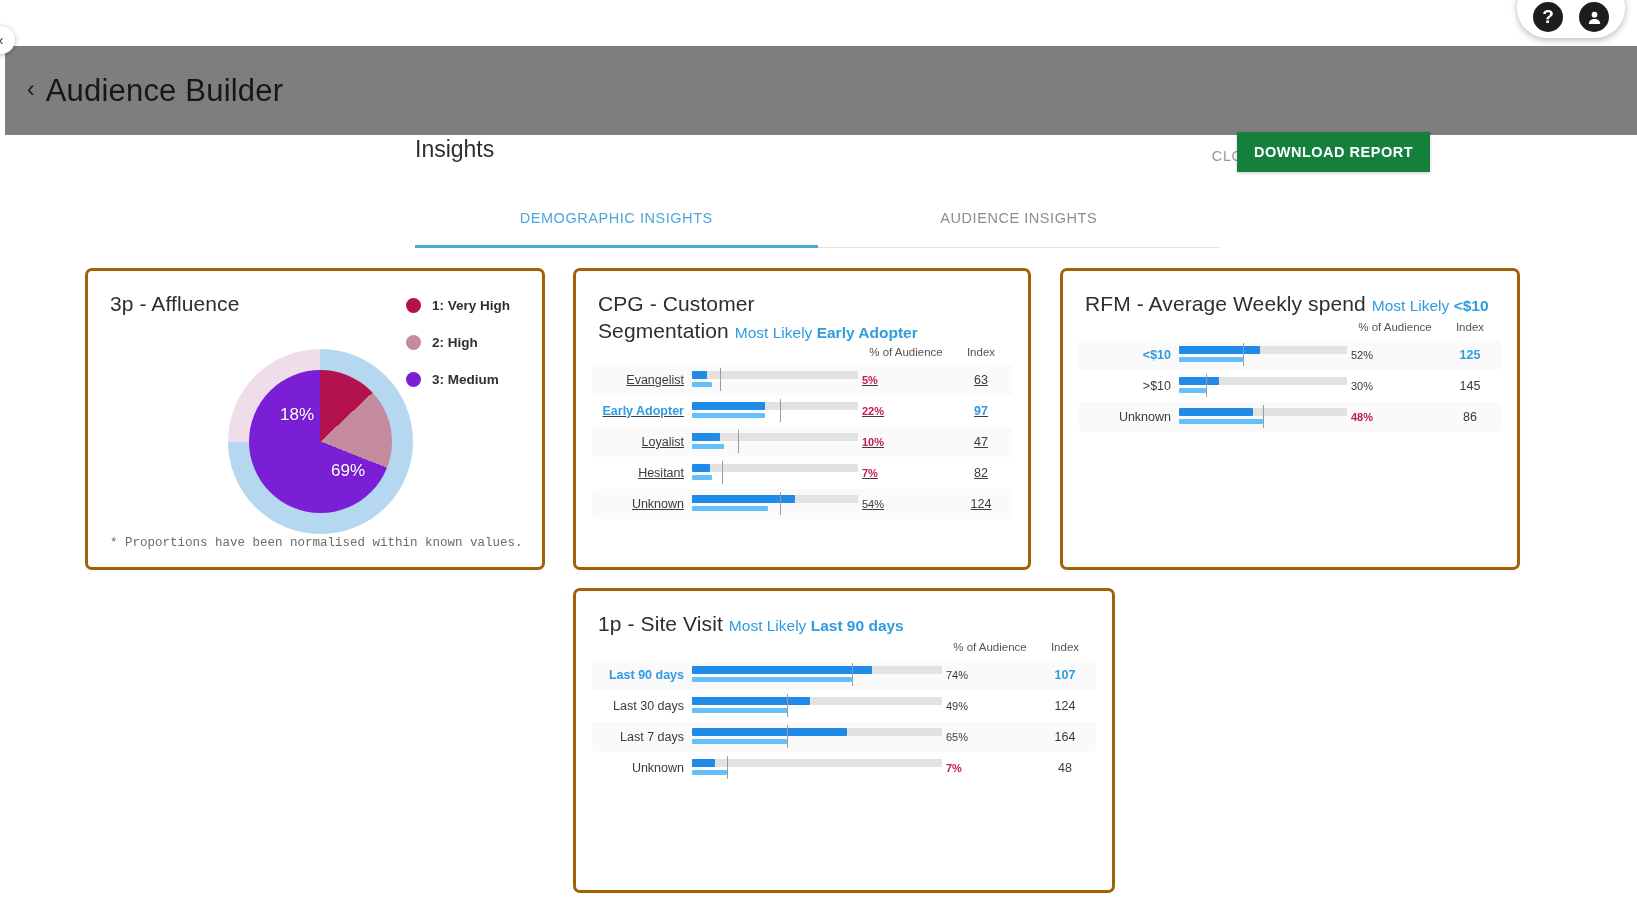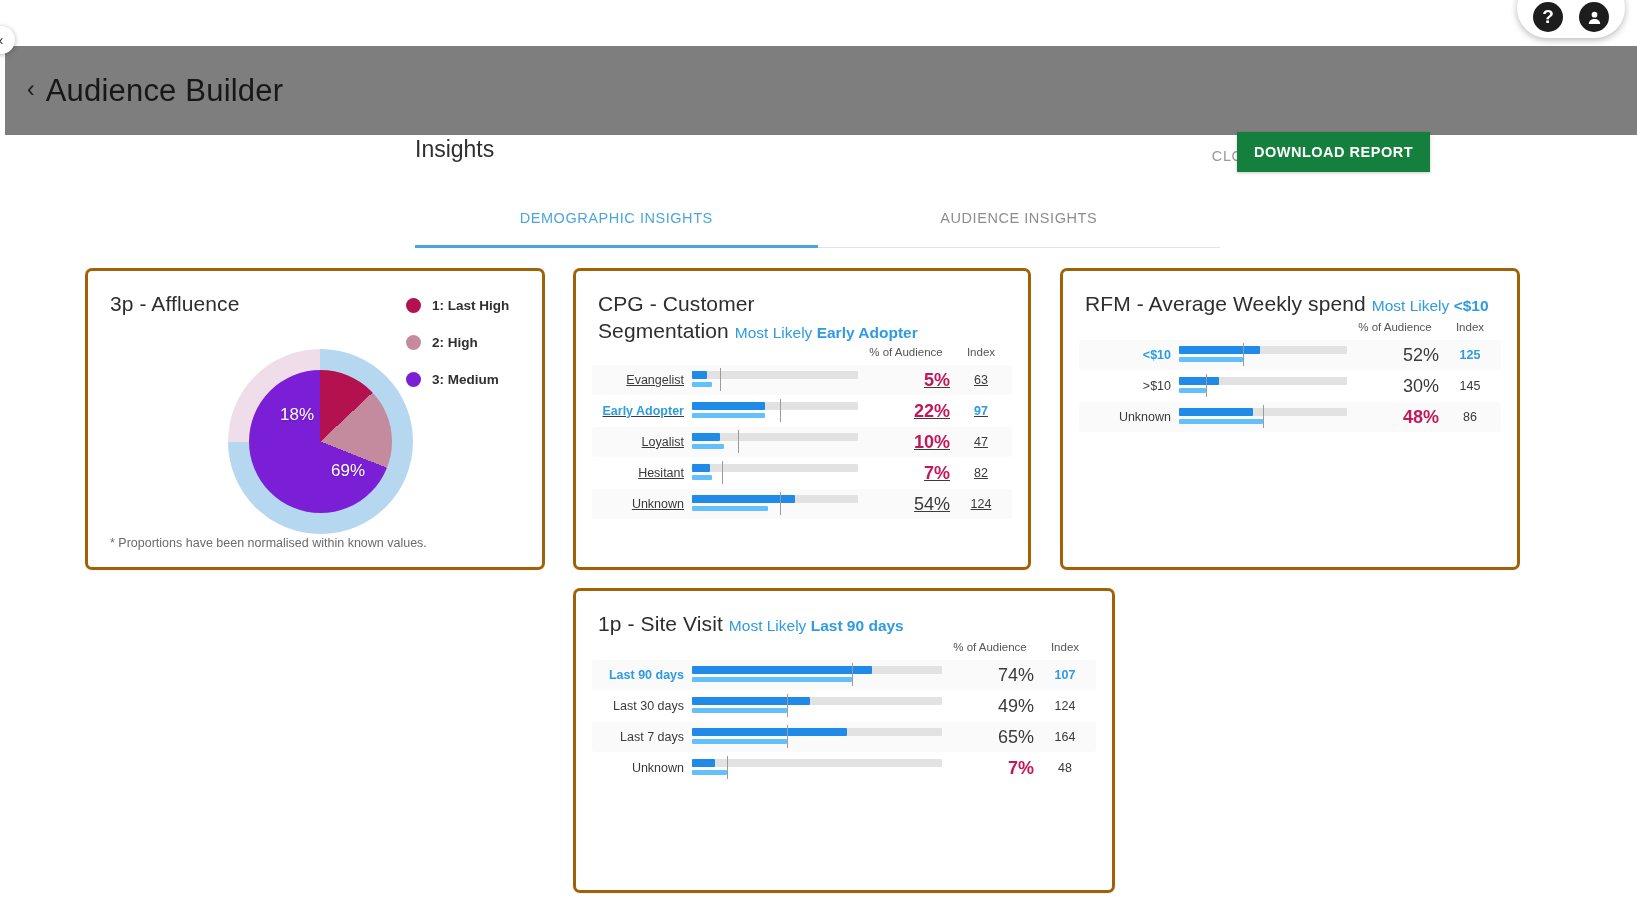--- a/index.html
+++ b/index.html
@@ -230,20 +230,21 @@
   .legend-label {
     font-size: 13.5px;
     font-weight: bold;
     color: #303030;
   }
   .footnote {
     position: absolute;
     left: 22px; bottom: 17px;
     font-size: 12.5px;
     color: #6b6b6b;
+    font-family: Liberation Mono, monospace;
   }
 
   
   .col-heads {
     position: absolute;
     right: 16px;
     display: flex;
     font-size: 11.5px;
     color: #555555;
   }
@@ -299,22 +300,22 @@
   }
   .bar-tick {
     position: absolute;
     top: -1px;
     width: 1px; height: 23px;
     background: #9b9b9b;
   }
 
   .cell-pct {
     width: 88px;
-    text-align: right;
-    font-size: 18px;
+    text-align: left;
+    font-size: 11px;
     color: #3a3a3a;
     flex-shrink: 0;
   }
   .cell-pct.pink { color: #c2185b; font-weight: bold; }
   .cell-index {
     width: 62px;
     text-align: center;
     font-size: 12.5px;
     color: #3a3a3a;
     flex-shrink: 0;
@@ -356,21 +357,21 @@
 </div>
 
 <div class="card" id="card-affluence">
   <div class="card-head">
     <span class="card-title">3p - Affluence</span>
   </div>
 
   <div class="legend">
     <div class="legend-row">
       <span class="legend-dot" id="dot0" style="background: rgb(179, 18, 79);"></span>
-      <span class="legend-label">1: Last High</span>
+      <span class="legend-label">1: Very High</span>
     </div>
     <div class="legend-row">
       <span class="legend-dot" id="dot1" style="background: rgb(196, 139, 159);"></span>
       <span class="legend-label">2: High</span>
     </div>
     <div class="legend-row">
       <span class="legend-dot" id="dot2" style="background: rgb(123, 31, 214);"></span>
       <span class="legend-label">3: Medium</span>
     </div>
   </div>

